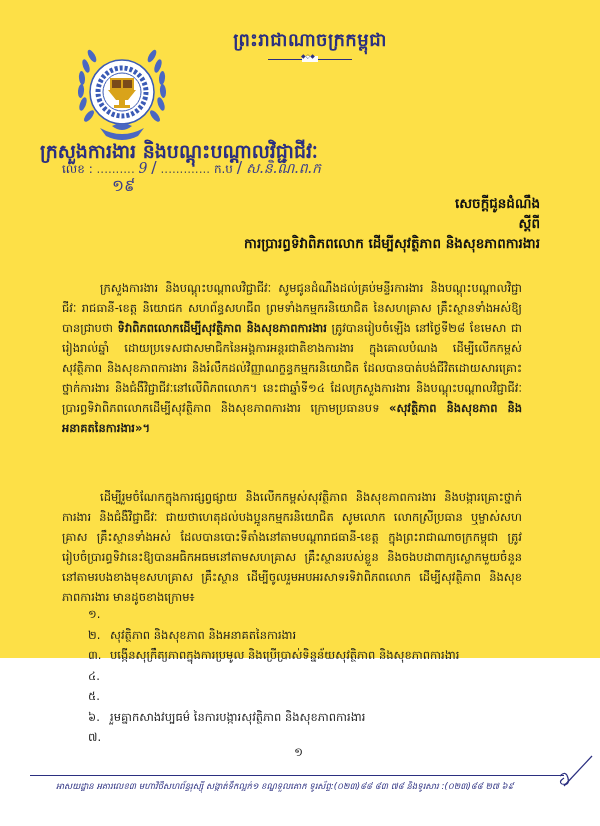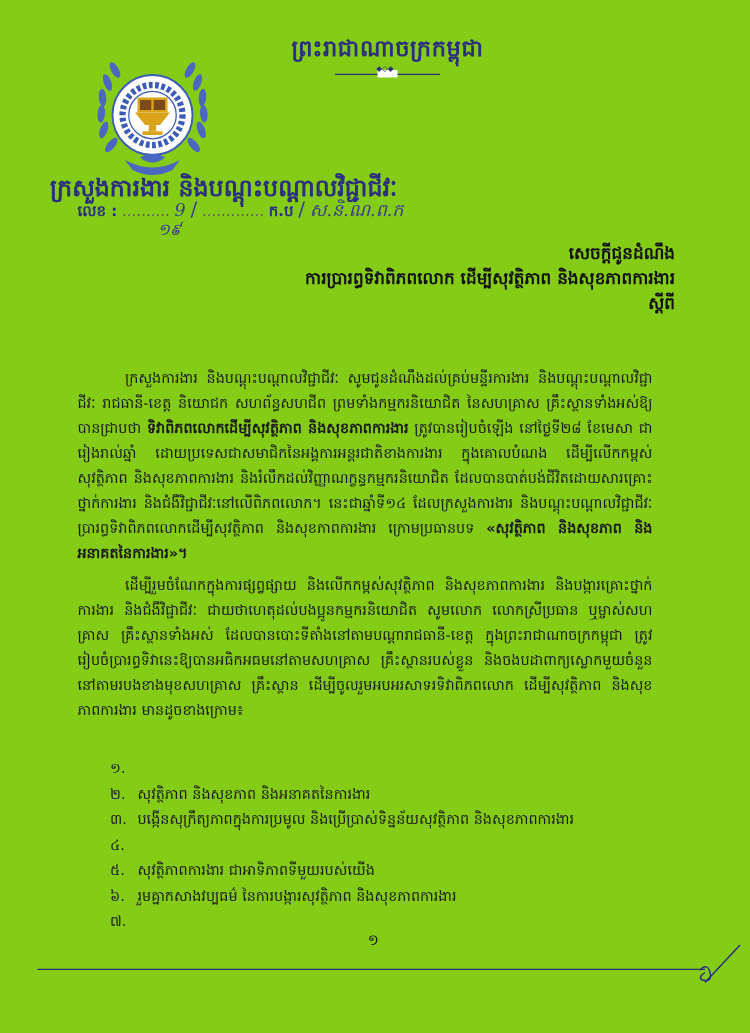--- a/index.html
+++ b/index.html
@@ -1,45 +1,45 @@
 <!DOCTYPE html>
 <html><head>
 <meta charset="utf-8">
 <style>
   html, body { margin: 0; padding: 0; }
   body {
     width: 600px; height: 826px; background: #ffffff; position: relative; overflow: hidden;
     font-family: "DejaVu Sans", sans-serif; color: #1a1a1a;
   }
-  .page { position: absolute; left: 0; top: 0; width: 600px; height: 826px; background: #84cc16; }
+  .page { position: absolute; left: 0; top: 0; width: 600px; height: 658px; background: #fde047; }
 
   .logo { position: absolute; left: 72px; top: 44px; width: 100px; height: 100px; }
 
   .kingdom { position: absolute; left: 200px; top: 28px; width: 220px; text-align: center; color: #2b2f80; }
   .kingdom .k1 { font-size: 18px; font-weight: bold; line-height: 24px; letter-spacing: 0.5px; }
   .kingdom .k2 { font-size: 15px; line-height: 22px; }
   .kingdom .orn { margin: 4px auto 0; width: 84px; height: 6px; position: relative; }
   .kingdom .orn::before { content: ""; position: absolute; left: 0; right: 0; top: 3px; border-top: 1px solid #2b2f80; }
   .kingdom .orn span { position: absolute; left: 34px; top: 0; width: 16px; height: 6px; background: #fdfdfd; }
   .kingdom .orn span::after { content: "◆◇◆"; position: absolute; left: -1px; top: -4px; font-size: 6px; color: #2b2f80; }
 
   .ministry { position: absolute; left: 40px; top: 142px; color: #2b2f80; font-size: 19px; font-weight: bold; line-height: 18px; }
   .refline { position: absolute; left: 62px; top: 160px; font-size: 12px; color: #2b2f80; line-height: 16px; white-space: nowrap; }
-  .refline .lbl { font-weight: bold; }
+  .refline .lbl { font-weight: normal; }
   .refline .dots { color: #555; letter-spacing: 0px; }
   .refline .hand { font-family: "DejaVu Serif", serif; font-style: italic; color: #3a3d8a; font-size: 14px; }
   .refline .slash { font-size: 16px; color: #3a3d8a; }
-  .ref-year { position: absolute; left: 126px; top: 175px; font-family: "DejaVu Serif", serif; font-style: italic; color: #3a3d8a; font-size: 13px; }
+  .ref-year { position: absolute; left: 112px; top: 175px; font-family: "DejaVu Serif", serif; color: #3a3d8a; font-size: 16px; }
 
   .titles { position: absolute; left: 60px; top: 193px; width: 480px; text-align: right; font-weight: bold; color: #111; }
   .titles div { font-size: 13.5px; line-height: 20px; }
 
   .body-text { position: absolute; left: 62px; width: 460px; font-size: 11.5px; line-height: 20px; text-align: justify; color: #1a1a1a; }
-  .p1 { top: 292px; }
-  .p2 { top: 458px; }
+  .p1 { top: 278px; }
+  .p2 { top: 487px; }
   .indent { display: inline-block; width: 38px; }
   .bold { font-weight: bold; }
 
   .list { position: absolute; left: 88px; top: 604px; width: 460px; font-size: 11.5px; line-height: 20.5px; margin: 0; padding: 0; list-style: none; }
   .list li { display: flex; }
   .list .num { width: 22px; flex: none; }
 
   .page-num { position: absolute; left: 294px; top: 744px; font-size: 12px; }
 
   .footer-line { position: absolute; left: 30px; top: 775px; width: 534px; border-top: 1.5px solid #2b2f80; }
@@ -97,22 +97,22 @@
     <span class="slash">/</span>
     <span class="dots">.............</span>
     <span class="lbl">ក.ប</span>
     <span class="slash">/</span>
     <span class="hand">ស.និ.ណ.ព.ក</span>
   </div>
   <div class="ref-year">១៩</div>
 
   <div class="titles">
     <div>សេចក្តីជូនដំណឹង</div>
+    <div>ស្តីពី</div>
     <div>ការប្រារព្ធទិវាពិភពលោក ដើម្បីសុវត្ថិភាព និងសុខភាពការងារ</div>
-    <div>ស្តីពី</div>
   </div>
 
   <div class="body-text p1">
     <span class="indent"></span><span>ក្រសួងការងារ និងបណ្តុះបណ្តាលវិជ្ជាជីវៈ សូមជូនដំណឹងដល់គ្រប់មន្ទីរការងារ និងបណ្តុះបណ្តាលវិជ្ជាជីវៈ រាជធានី-ខេត្ត និយោជក សហព័ន្ធសហជីព ព្រមទាំងកម្មករនិយោជិត នៃសហគ្រាស គ្រឹះស្ថានទាំងអស់ឱ្យបានជ្រាបថា </span><span class="bold">ទិវាពិភពលោកដើម្បីសុវត្ថិភាព និងសុខភាពការងារ</span><span> ត្រូវបានរៀបចំឡើង នៅថ្ងៃទី២៨ ខែមេសា ជារៀងរាល់ឆ្នាំ ដោយប្រទេសជាសមាជិកនៃអង្គការអន្តរជាតិខាងការងារ ក្នុងគោលបំណង ដើម្បីលើកកម្ពស់សុវត្ថិភាព និងសុខភាពការងារ និងរំលឹកដល់វិញ្ញាណក្ខន្ធកម្មករនិយោជិត ដែលបានបាត់បង់ជីវិតដោយសារគ្រោះថ្នាក់ការងារ និងជំងឺវិជ្ជាជីវៈនៅលើពិភពលោក។ នេះជាឆ្នាំទី១៤ ដែលក្រសួងការងារ និងបណ្តុះបណ្តាលវិជ្ជាជីវៈ ប្រារព្ធទិវាពិភពលោកដើម្បីសុវត្ថិភាព និងសុខភាពការងារ ក្រោមប្រធានបទ </span><span class="bold">«សុវត្ថិភាព និងសុខភាព និងអនាគតនៃការងារ»។</span>
   </div>
 
   <div class="body-text p2">
     <span class="indent"></span><span>ដើម្បីរួមចំណែកក្នុងការផ្សព្វផ្សាយ និងលើកកម្ពស់សុវត្ថិភាព និងសុខភាពការងារ និងបង្ការគ្រោះថ្នាក់ការងារ និងជំងឺវិជ្ជាជីវៈ ជាយថាហេតុដល់បងប្អូនកម្មករនិយោជិត សូមលោក លោកស្រីប្រធាន ឬម្ចាស់សហគ្រាស គ្រឹះស្ថានទាំងអស់ ដែលបានបោះទីតាំងនៅតាមបណ្តារាជធានី-ខេត្ត ក្នុងព្រះរាជាណាចក្រកម្ពុជា ត្រូវរៀបចំប្រារព្ធទិវានេះឱ្យបានអធិកអធមនៅតាមសហគ្រាស គ្រឹះស្ថានរបស់ខ្លួន និងចងបដាពាក្យស្លោកមួយចំនួននៅតាមរបងខាងមុខសហគ្រាស គ្រឹះស្ថាន ដើម្បីចូលរួមអបអរសាទរទិវាពិភពលោក ដើម្បីសុវត្ថិភាព និងសុខភាពការងារ មានដូចខាងក្រោម៖</span>
   </div>
 
@@ -126,34 +126,34 @@
       </li>
     <li>
         <span class="num">៣.</span>
         <span>បង្កើនសុក្រឹត្យភាពក្នុងការប្រមូល និងប្រើប្រាស់ទិន្នន័យសុវត្ថិភាព និងសុខភាពការងារ</span>
       </li>
     <li>
         <span class="num">៤.</span>
       </li>
     <li>
         <span class="num">៥.</span>
-        <span>សុវត្ថិភាពការងារ ជាអាទិភាពទីមួយរបស់យើង</span>
       </li>
     <li>
         <span class="num">៦.</span>
         <span>រួមគ្នាកសាងវប្បធម៌ នៃការបង្ការសុវត្ថិភាព និងសុខភាពការងារ</span>
       </li>
     <li>
         <span class="num">៧.</span>
       </li>
   </ul>
 
   <div class="page-num">១</div>
 
   <div class="footer-line"></div>
+  <div class="footer-text">អាសយដ្ឋាន អគារលេខ៣ មហាវិថីសហព័ន្ធរុស្ស៊ី សង្កាត់ទឹកល្អក់១ ខណ្ឌទួលគោក ទូរស័ព្ទ:(០២៣)៨៨ ៨៣ ៧៨ និងទូរសារ :(០២៣)៨៨ ២៧ ៦៩</div>
   <div class="signature">
     <svg viewBox="0 0 40 40" width="40" height="40">
       <path d="M8 34 L36 4" stroke="#2b2f80" stroke-width="1.2" fill="none"></path>
       <path d="M4 24 Q10 18 12 26 Q14 34 6 32 Q2 30 8 26" stroke="#2b2f80" stroke-width="1.2" fill="none"></path>
     </svg>
   </div>
 
 </div>
 
 </body></html>

